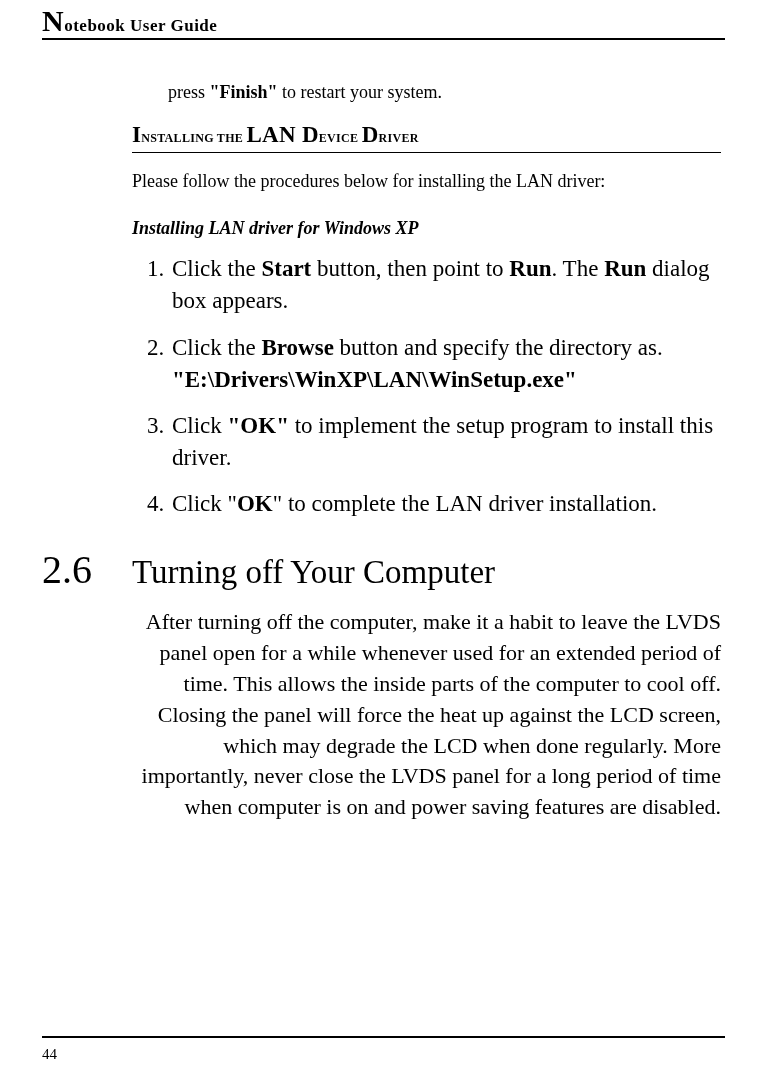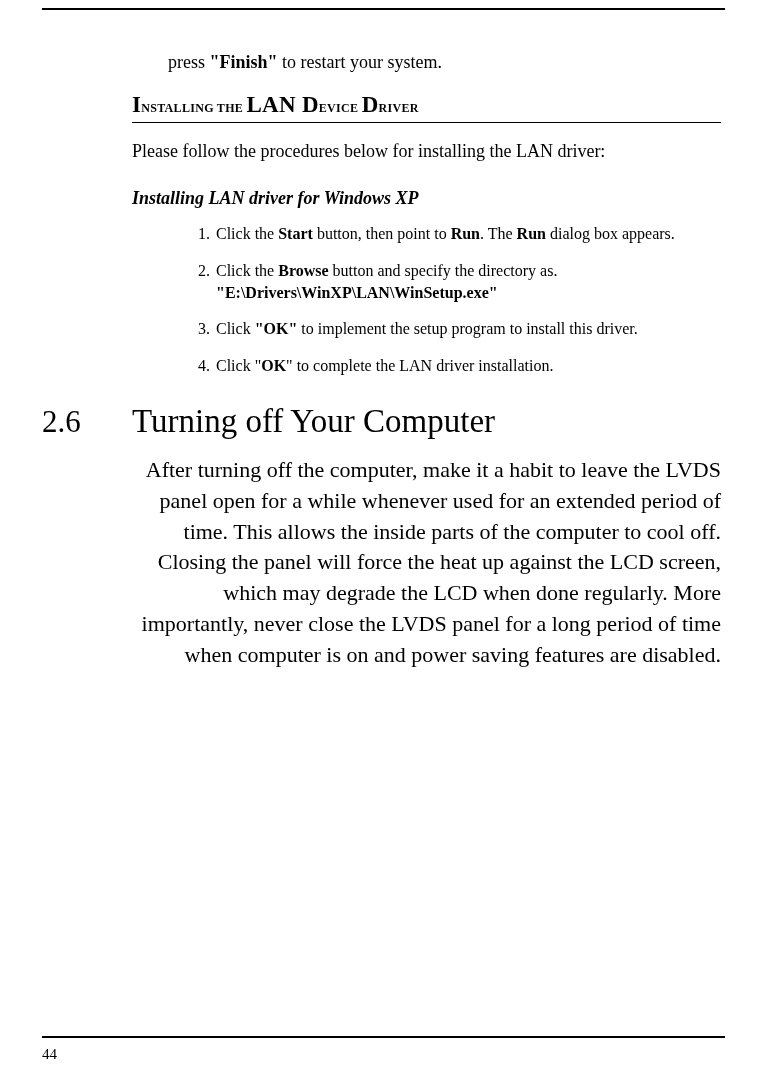--- a/index.html
+++ b/index.html
@@ -75,35 +75,34 @@
     font-style: italic;
     font-size: 18px;
     margin: 22px 0 14px 0;
   }
   ol.steps {
     list-style: decimal;
     padding-left: 38px;
     margin: 0 0 18px 0;
   }
   ol.steps li {
-    font-size: 16px;
+    font-size: 23px;
     line-height: 1.4;
     margin-bottom: 14px;
     padding-left: 2px;
-    margin-left: 44px;
   }
   .h-section {
     margin-top: 26px;
     margin-left: -90px;
     display: flex;
     align-items: baseline;
   }
   .h-num {
     font-family: Georgia, serif;
-    font-size: 31px;
+    font-size: 40px;
     width: 90px;
     flex-shrink: 0;
   }
   .h-title {
     font-family: Georgia, serif;
     font-size: 33px;
     line-height: 1.15;
   }
   .body-para {
     font-size: 18px;
@@ -131,20 +130,23 @@
     font-size: 15px;
     font-family: Georgia, serif;
   }
   .bold { font-weight: bold; }
 </style>
 </head>
 <body>
 
 <div class="page">
   <div class="header">
+    <div class="header-title">
+      <span class="big-n">N</span><span>otebook User Guide</span>
+    </div>
     <hr class="header-rule">
   </div>
 
   <div class="content">
 
     <p class="continuation">
       <span>press </span><span class="bold">"Finish"</span><span> to restart your system.</span>
     </p>
 
     <div class="section-heading">

